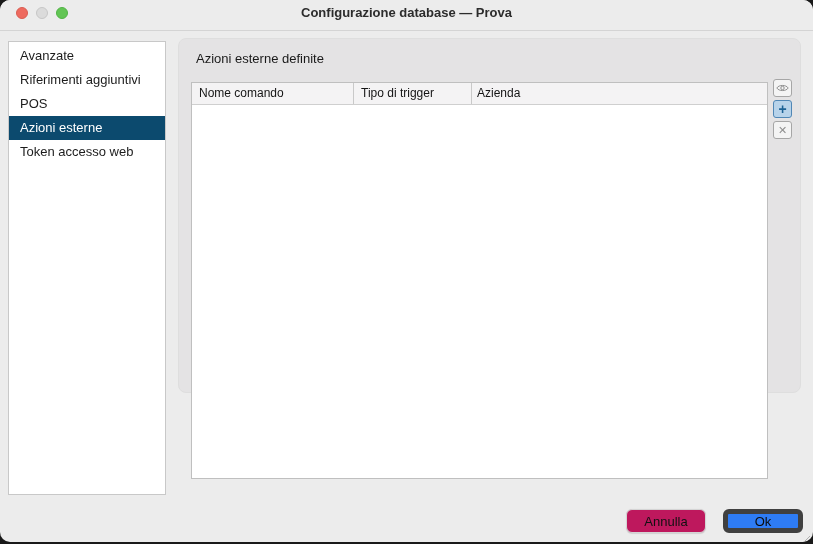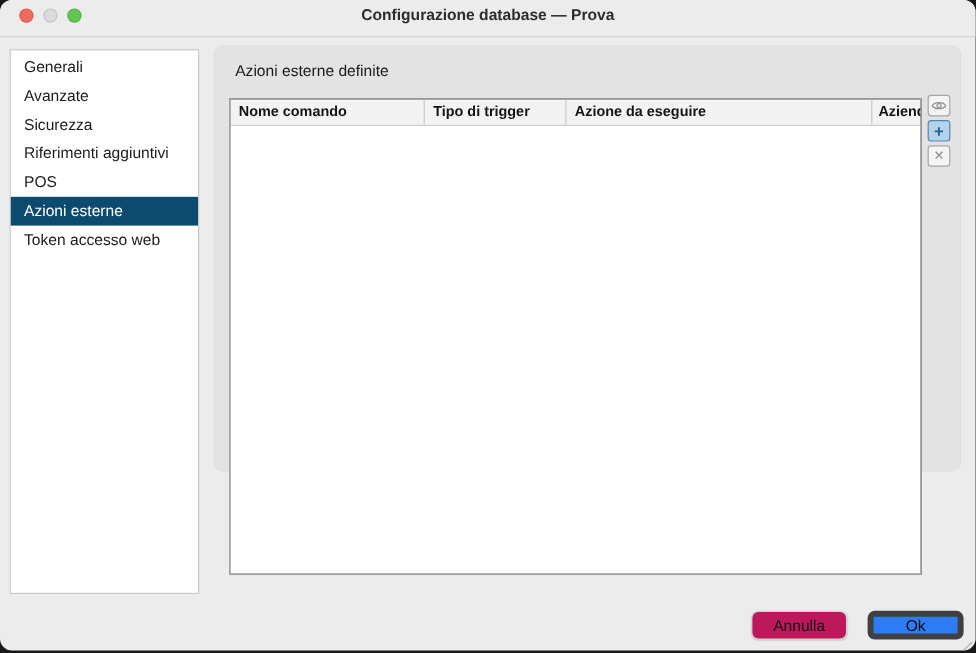--- a/index.html
+++ b/index.html
@@ -69,23 +69,23 @@
   }
   .section-title {
     position: absolute; left: 17px; top: 12px;
     font-size: 13px;
     color: #1a1a1a;
   }
   
   .table {
     position: absolute; left: 12px; top: 43px;
     width: 577px; height: 397px;
-    background: #000000;
+    background: #4c1d95;
     border: 1px solid #bfbfbf;
-    display: flex; flex-direction: column; font-weight: bold;
+    display: flex; flex-direction: column;
   }
   .thead {
     display: flex;
     height: 22px;
     background: #f4f3f4;
     border-bottom: 1px solid #cfcfcf;
     flex: 0 0 auto;
   }
   .th {
     font-size: 12px;
@@ -163,37 +163,34 @@
       <span class="tl tl-close"></span>
       <span class="tl tl-minimize"></span>
       <span class="tl tl-zoom"></span>
     </div>
     <div class="titlebar-title">Configurazione database — Prova</div>
   </div>
 
   <div class="content">
 
     <div class="sidebar">
-      <div class="side-item">Generali</div>
       <div class="side-item">Avanzate</div>
-      <div class="side-item">Sicurezza</div>
       <div class="side-item">Riferimenti aggiuntivi</div>
       <div class="side-item">POS</div>
       <div class="side-item selected">Azioni esterne</div>
       <div class="side-item">Token accesso web</div>
     </div>
 
     <div class="panel">
       <div class="section-title">Azioni esterne definite</div>
 
       <div class="table">
         <div class="thead">
           <div class="th c1">Nome comando</div>
           <div class="th c2">Tipo di trigger</div>
-          <div class="th c3">Azione da eseguire</div>
           <div class="th c4">Azienda</div>
         </div>
         <div class="tbody"></div>
       </div>
 
       <div class="tool-col">
         <button class="tool-btn">
           <svg width="13" height="10" viewBox="0 0 13 10">
             <path d="M0.8 5 C2.8 1.6 10.2 1.6 12.2 5 C10.2 8.4 2.8 8.4 0.8 5 Z" fill="none" stroke="#909090" stroke-width="1"></path>
             <circle cx="6.5" cy="5" r="1.7" fill="none" stroke="#909090" stroke-width="1"></circle>

